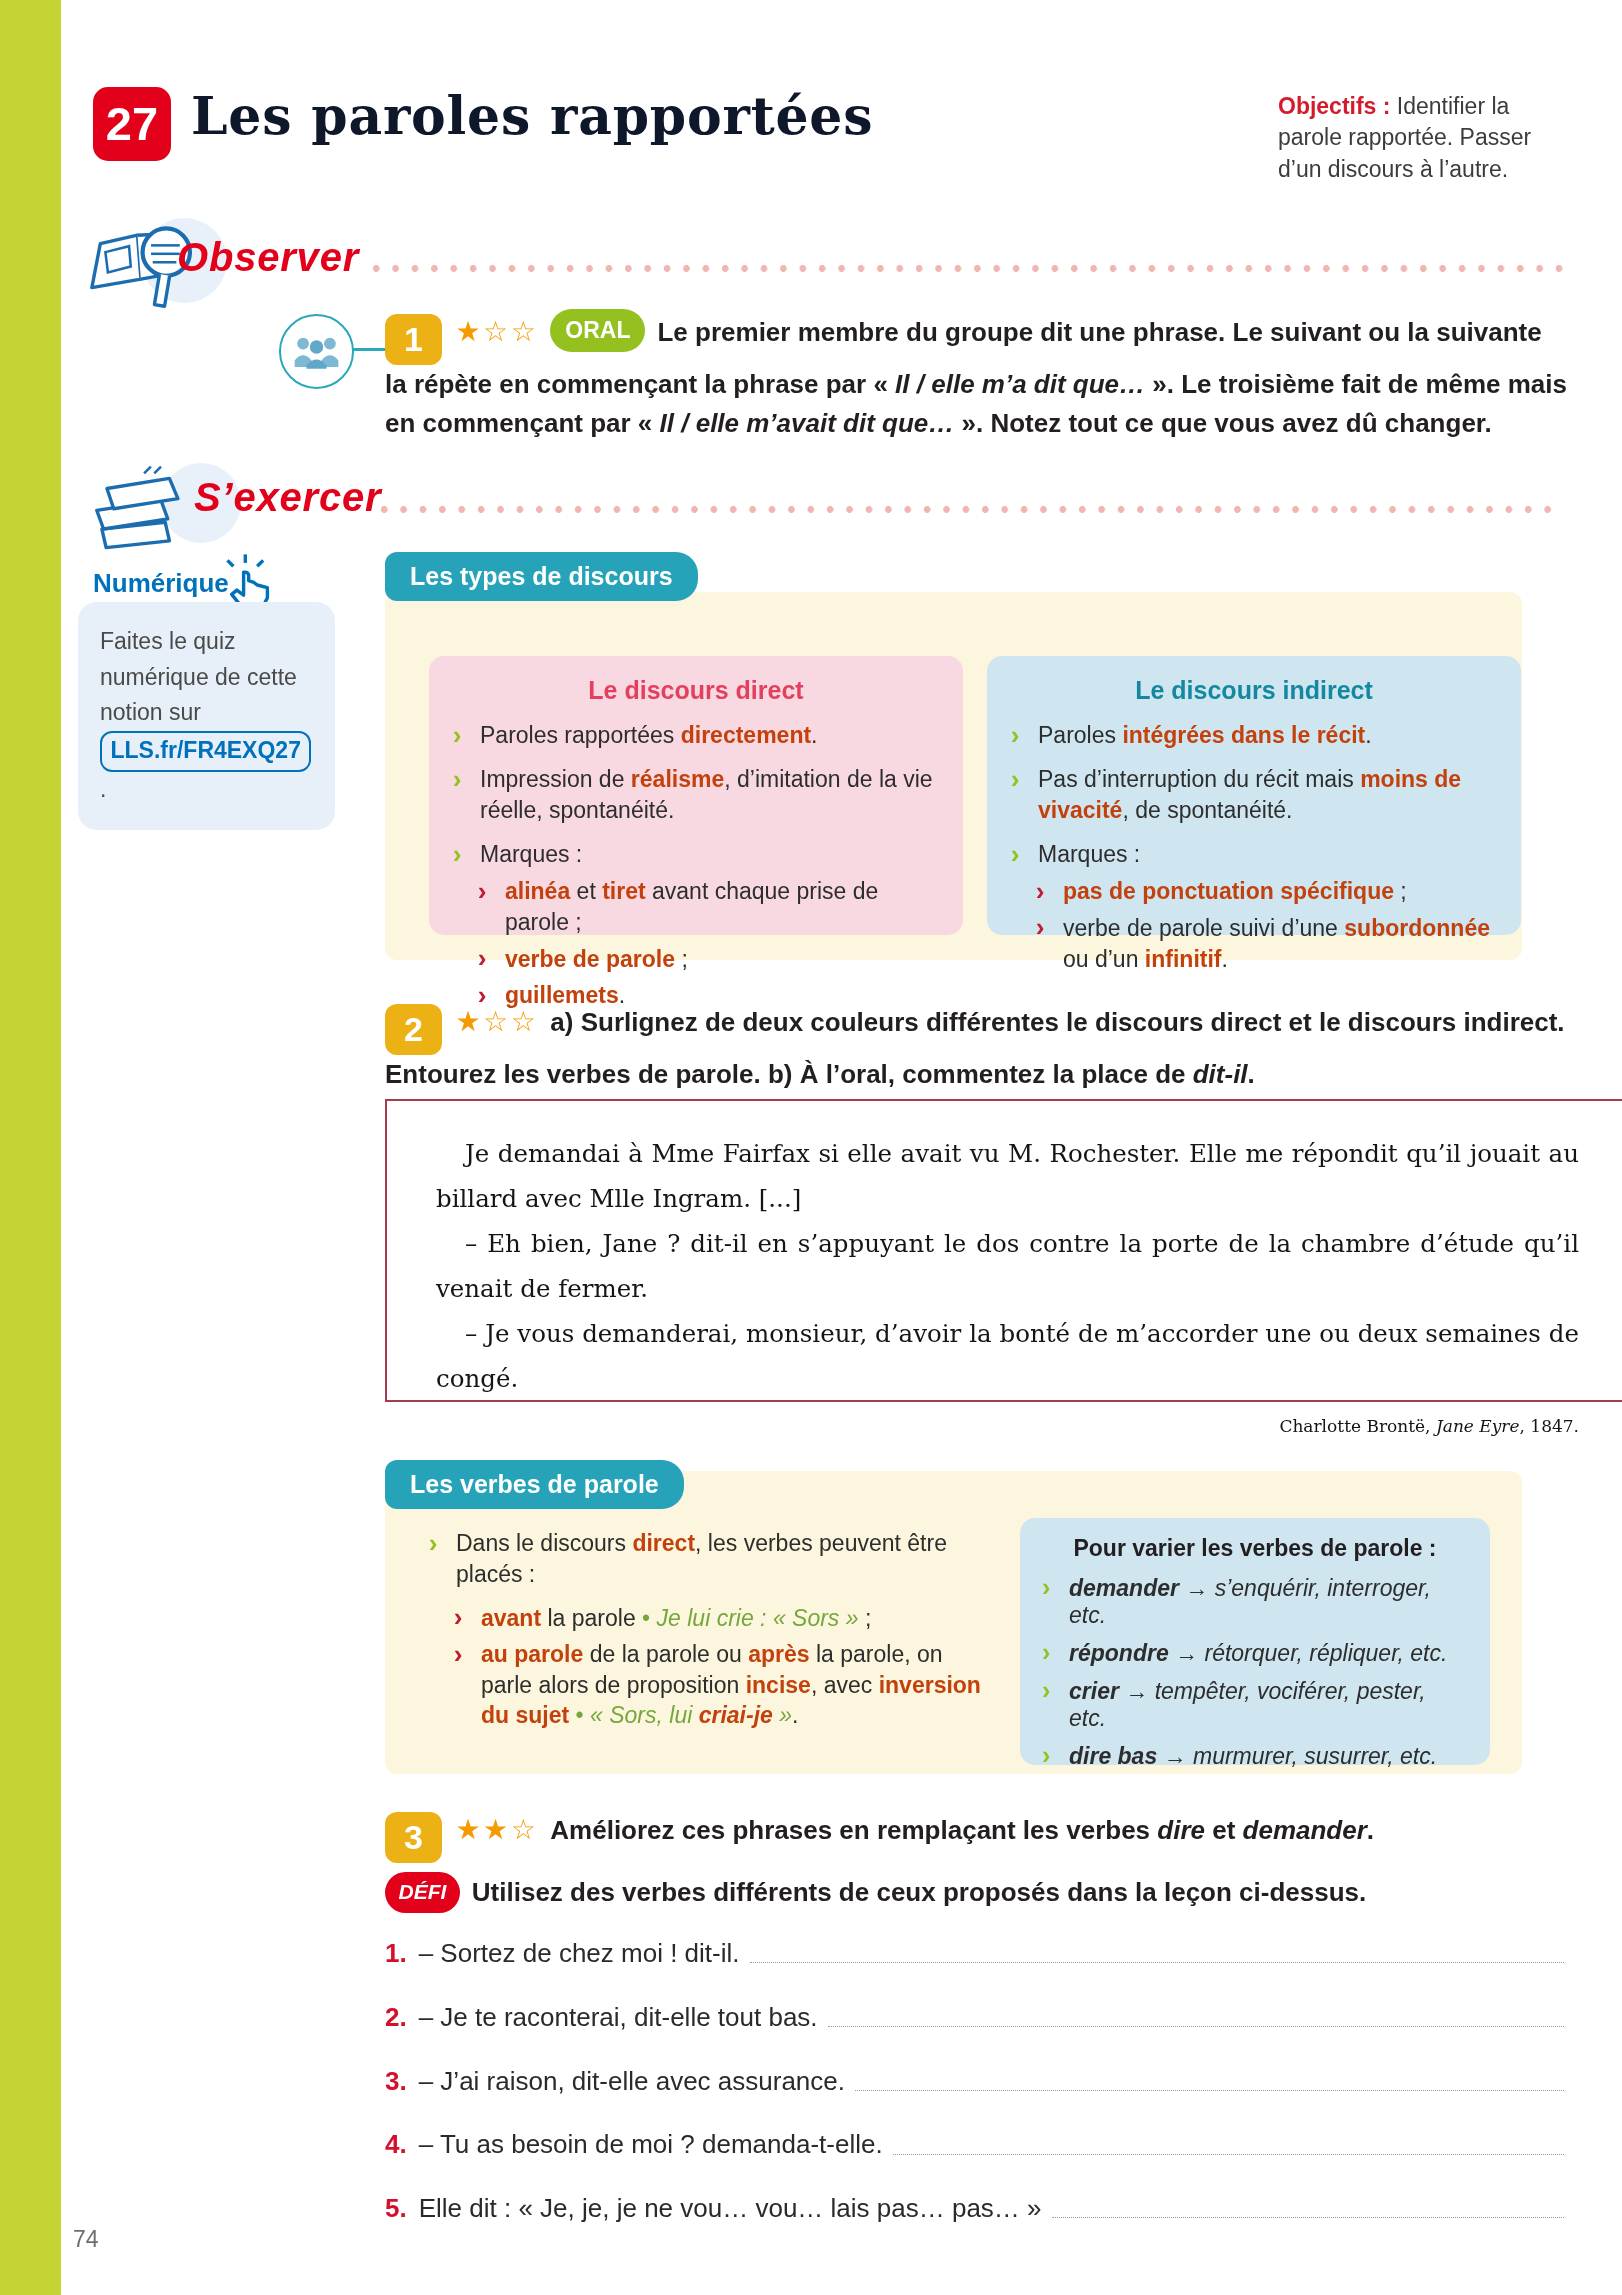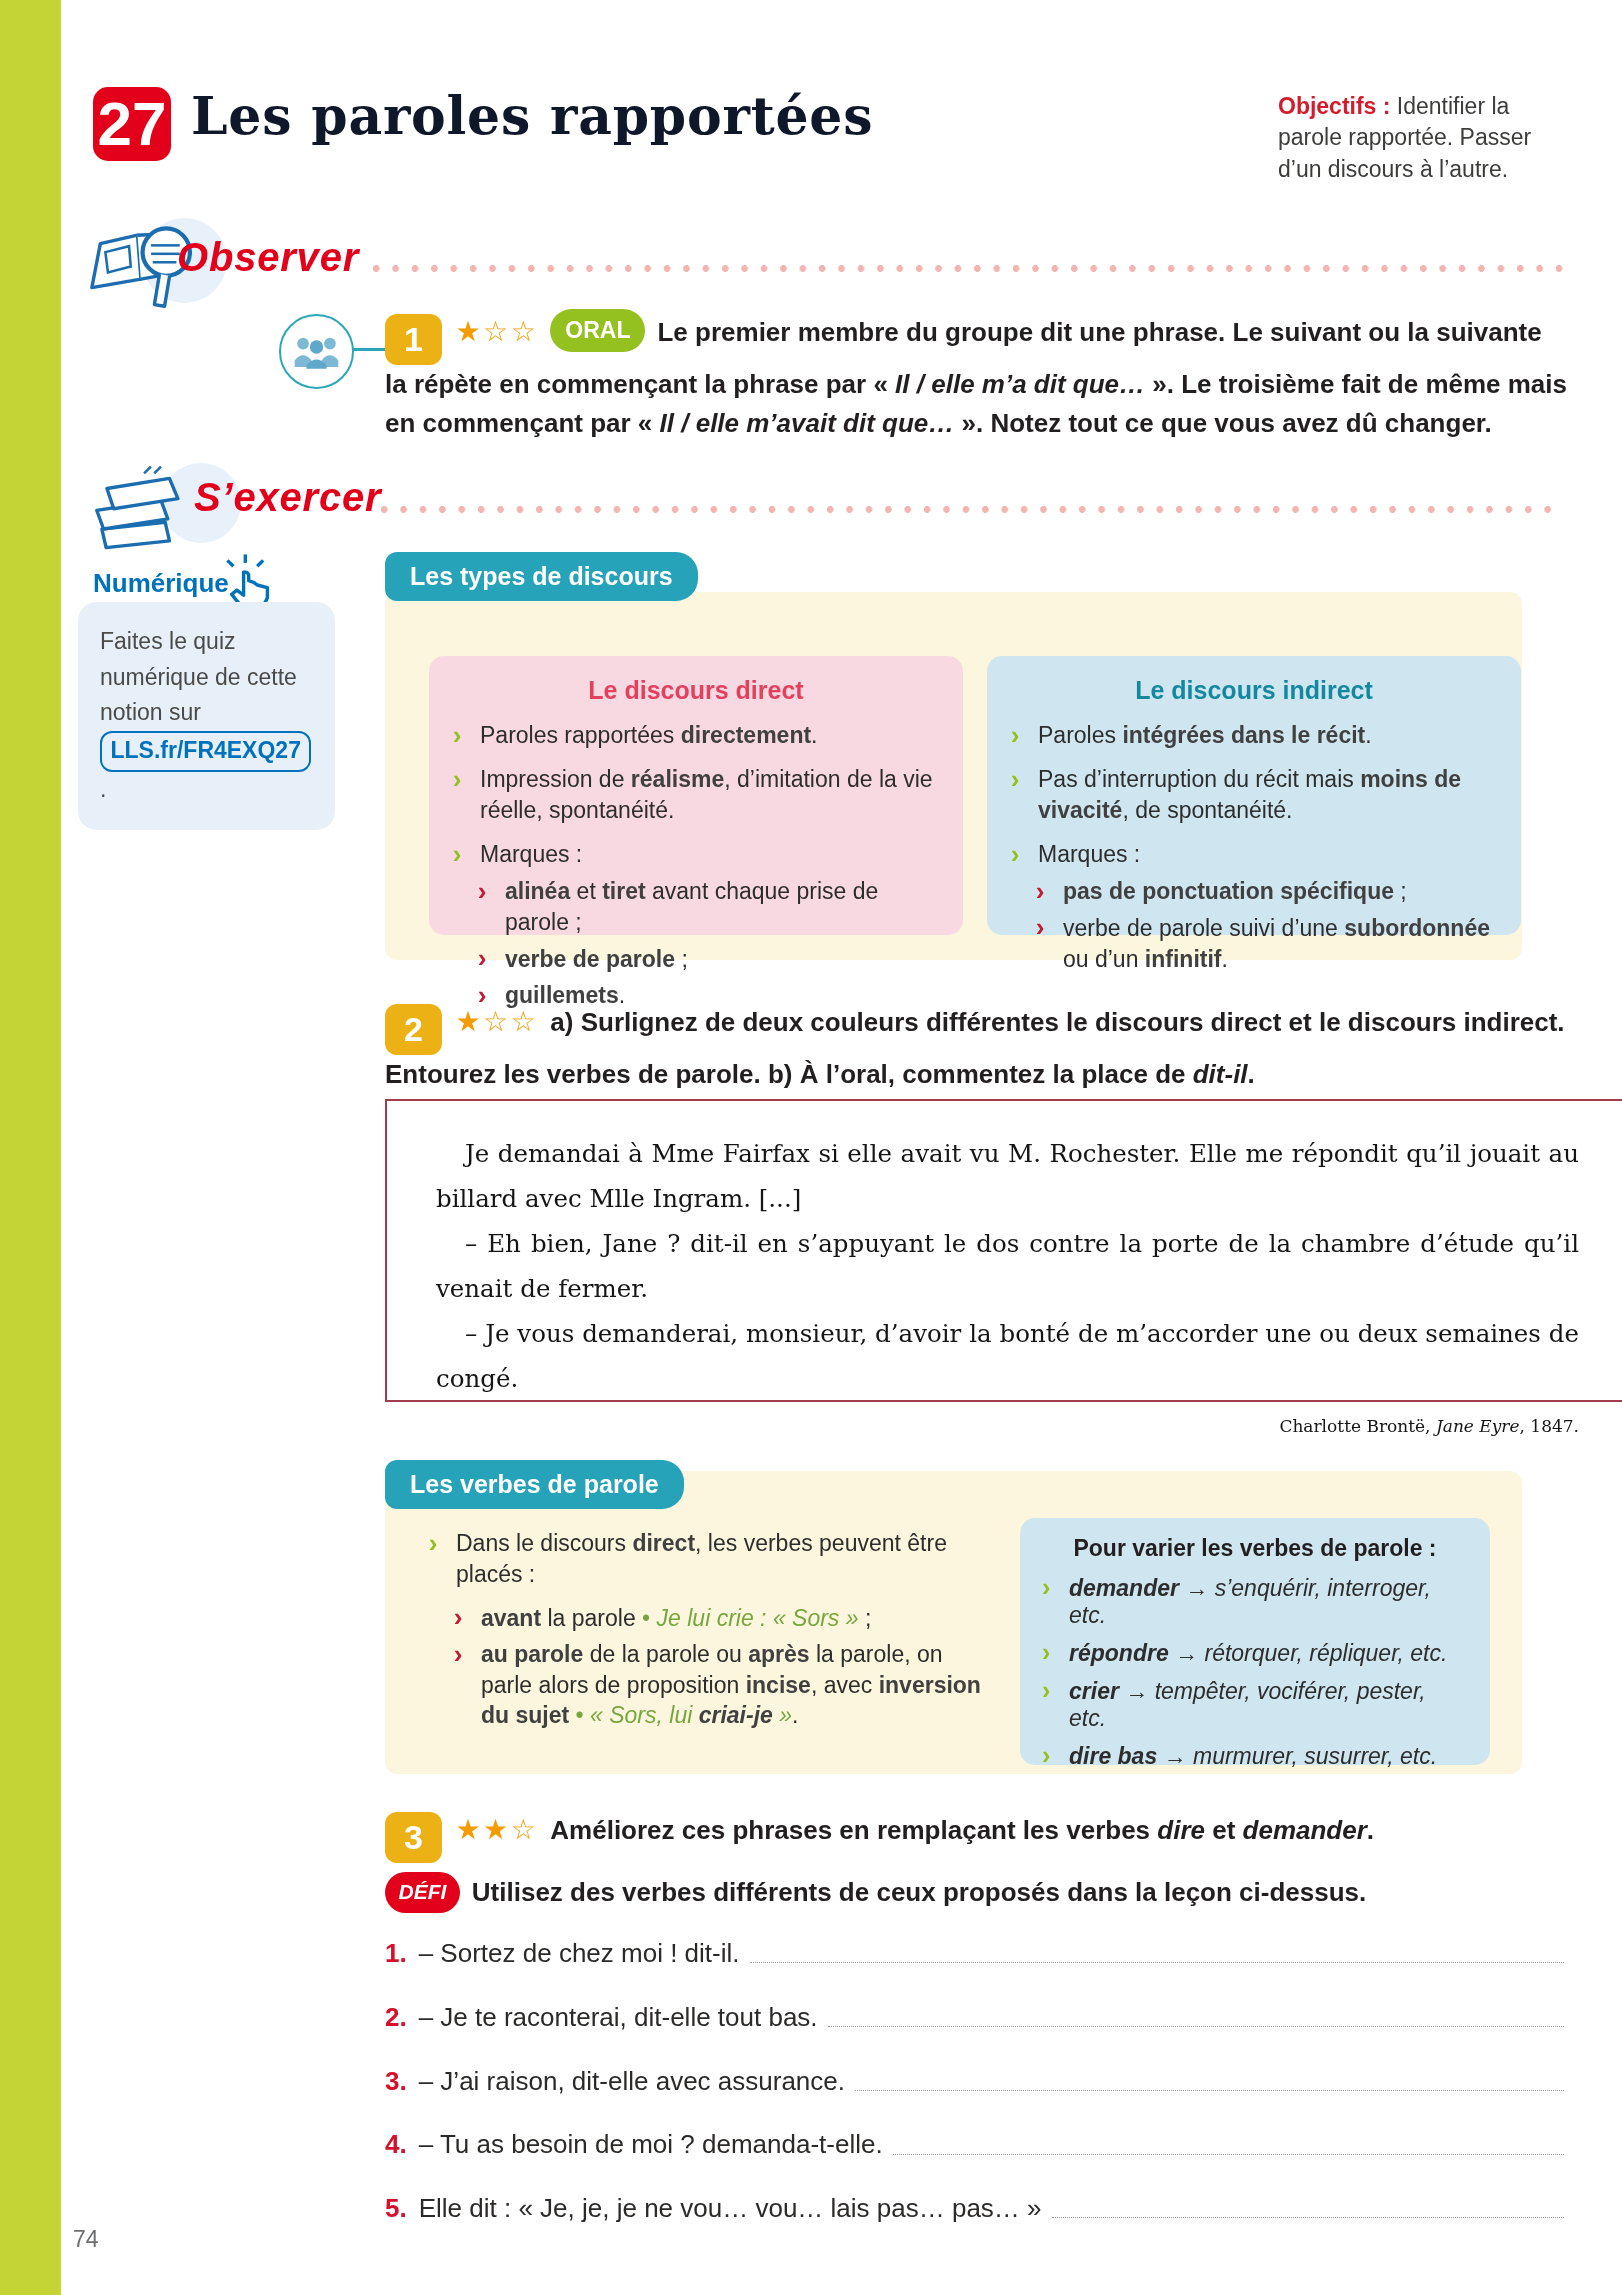--- a/index.html
+++ b/index.html
@@ -5,21 +5,21 @@
   html,body{margin:0;padding:0;background:#ffffff;}
   .page{position:relative;width:1623px;height:2295px;background:#ffffff;overflow:hidden;
         font-family:"Liberation Sans",sans-serif;color:#2b2a29;}
   .abs{position:absolute;}
 
   
   .sidebar-strip{position:absolute;left:0;top:0;width:61px;height:2295px;background:#c3d434;}
 
   
   .lesson-badge{position:absolute;left:93px;top:87px;width:78px;height:74px;background:#e2001a;
-    border-radius:15px;color:#fff;font-weight:bold;font-size:62px;line-height:74px;text-align:center;}
+    border-radius:15px;color:#fff;font-weight:bold;font-size:47px;line-height:74px;text-align:center;}
   .page-title{position:absolute;left:191px;top:85px;font-family:"DejaVu Serif",serif;
     font-weight:bold;font-size:52px;color:#0f172a;letter-spacing:0.8px;}
   .objectives{position:absolute;left:1278px;top:91px;width:292px;font-size:23px;line-height:1.36;color:#3c3c3b;}
   .objectives b{color:#d41b2c;}
 
   
   .sec-label{position:absolute;color:#e2001a;font-weight:bold;font-style:italic;font-size:40px;letter-spacing:0.8px;}
   .dotrule{position:absolute;height:8.5px;background-image:radial-gradient(circle at 4.2px 4.2px,#f3b5b0 3px,transparent 3.6px);
     background-size:19.4px 8.5px;background-repeat:repeat-x;}
   .icon-bubble{position:absolute;border-radius:50%;background:#e8f1fa;}
@@ -55,21 +55,21 @@
   .pinkbox{position:absolute;background:#f8d9e2;border-radius:15px;padding:13.5px 22px;box-sizing:border-box;}
   .bluebox{position:absolute;background:#cfe6f0;border-radius:15px;padding:13.5px 22px;box-sizing:border-box;}
   .coltitle{text-align:center;font-weight:bold;font-size:25px;margin:6.8px 0 15px;}
   .coltitle.direct{color:#e4405e;}
   .coltitle.indirect{color:#13889f;}
   .blist{list-style:none;margin:0;padding:0;}
   .blist li{position:relative;padding-left:29px;margin-bottom:13.5px;font-size:23px;line-height:1.33;color:#2d2d2d;}
   .blist li::before{content:"›";position:absolute;left:1.7px;top:-2.5px;font-weight:bold;font-size:26px;color:#94c11f;}
   .blist li.sub{margin-left:25px;margin-bottom:6px;}
   .blist li.sub::before{color:#c21b33;}
-  .blist b{color:#404040;margin-top:20px;}
+  .blist b{color:#c2410c;margin-top:20px;}
   .g{color:#76a73d;}
 
   
   .varytitle{text-align:center;font-weight:bold;font-size:23px;color:#231f20;margin:3.4px 0 13.5px;}
   .varylist{list-style:none;margin:0;padding:0;}
   .varylist li{position:relative;padding-left:27px;margin-bottom:11px;font-size:23px;color:#2d2d2d;}
   .varylist li::before{content:"›";position:absolute;left:0;top:-2.5px;font-weight:bold;font-size:25px;color:#94c11f;}
 
   
   .excerpt{position:absolute;background:#fff;border:2.5px solid #a53c4e;box-sizing:border-box;

